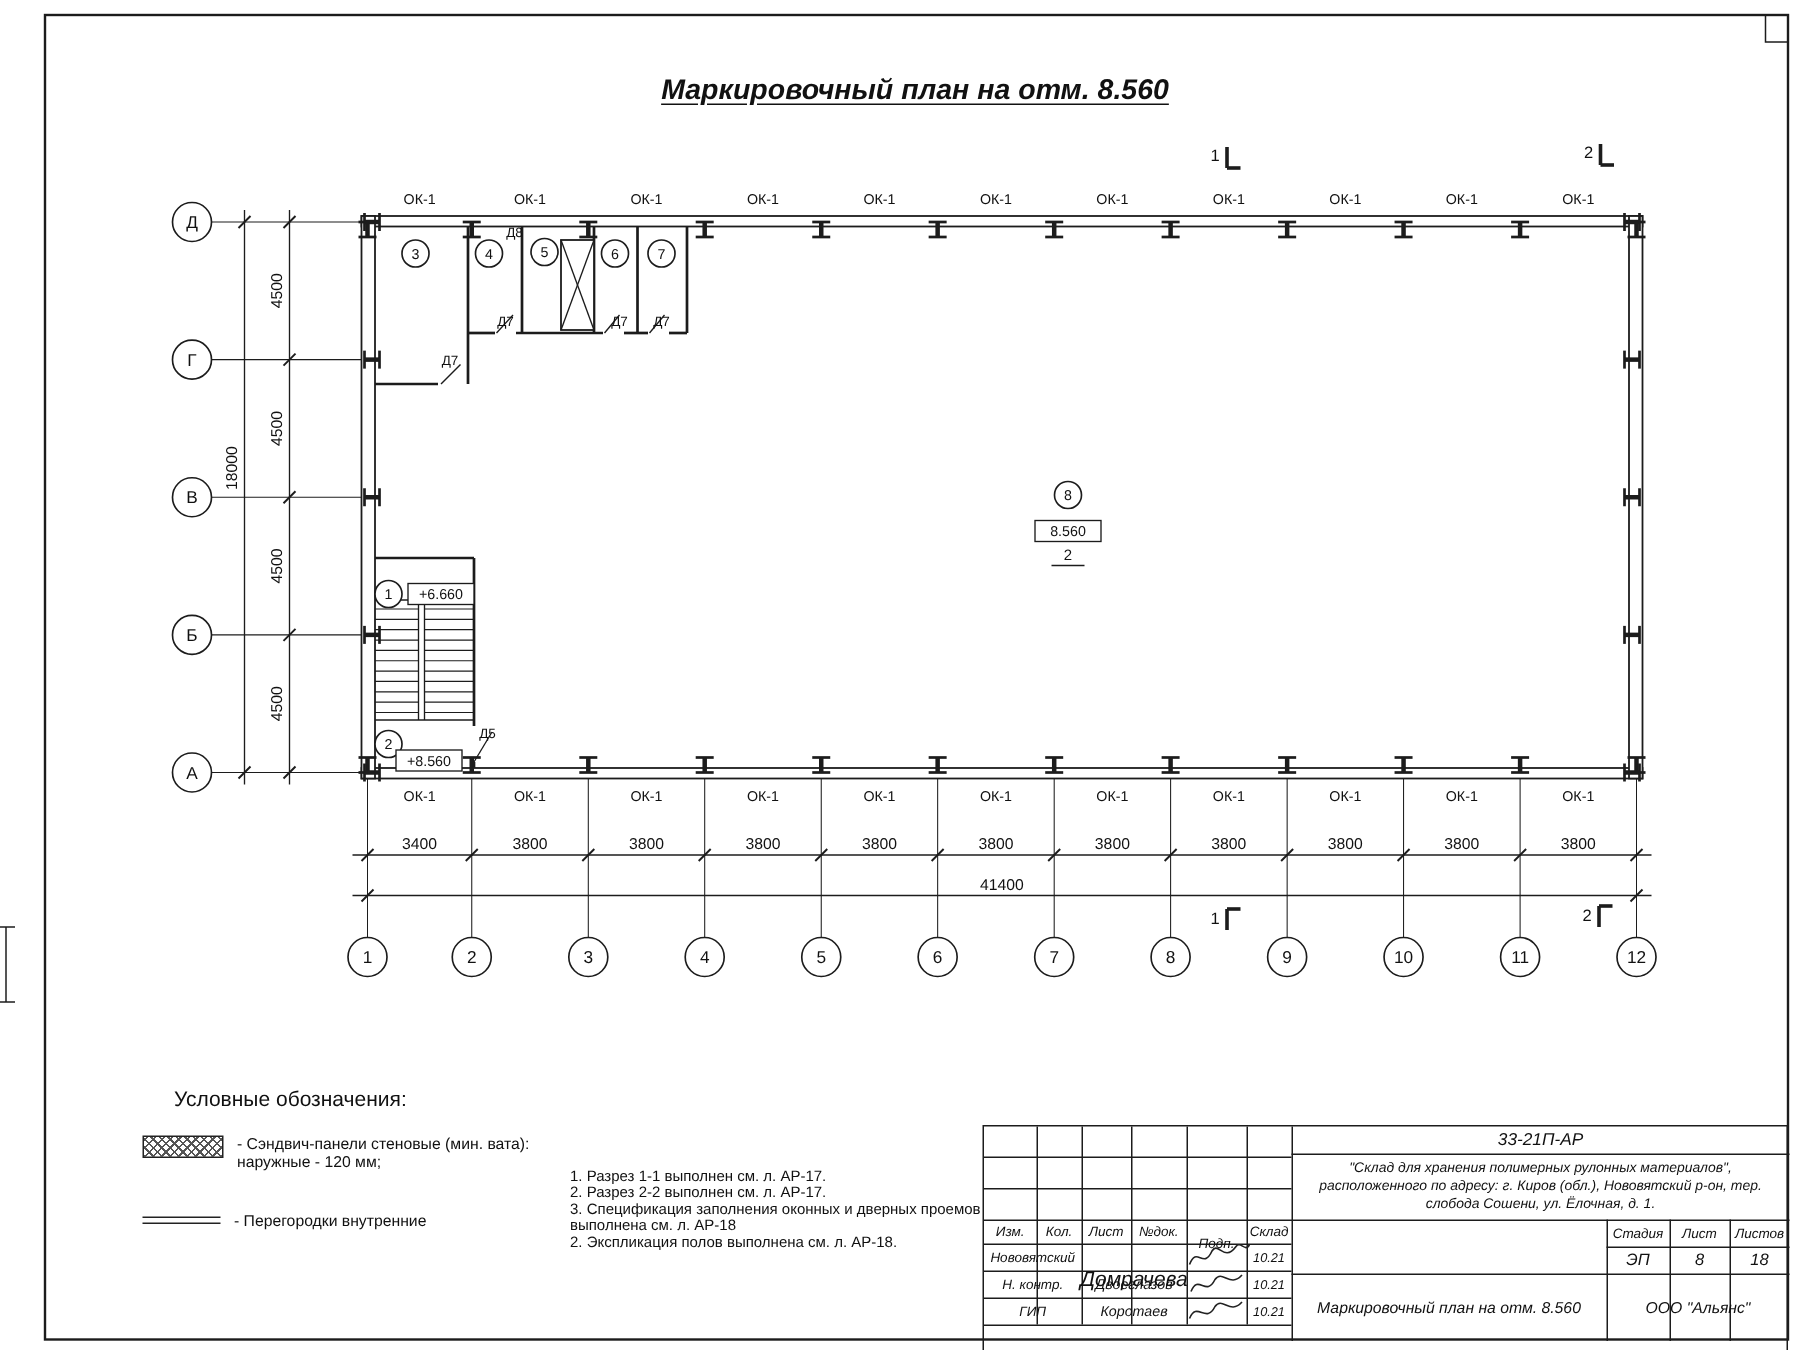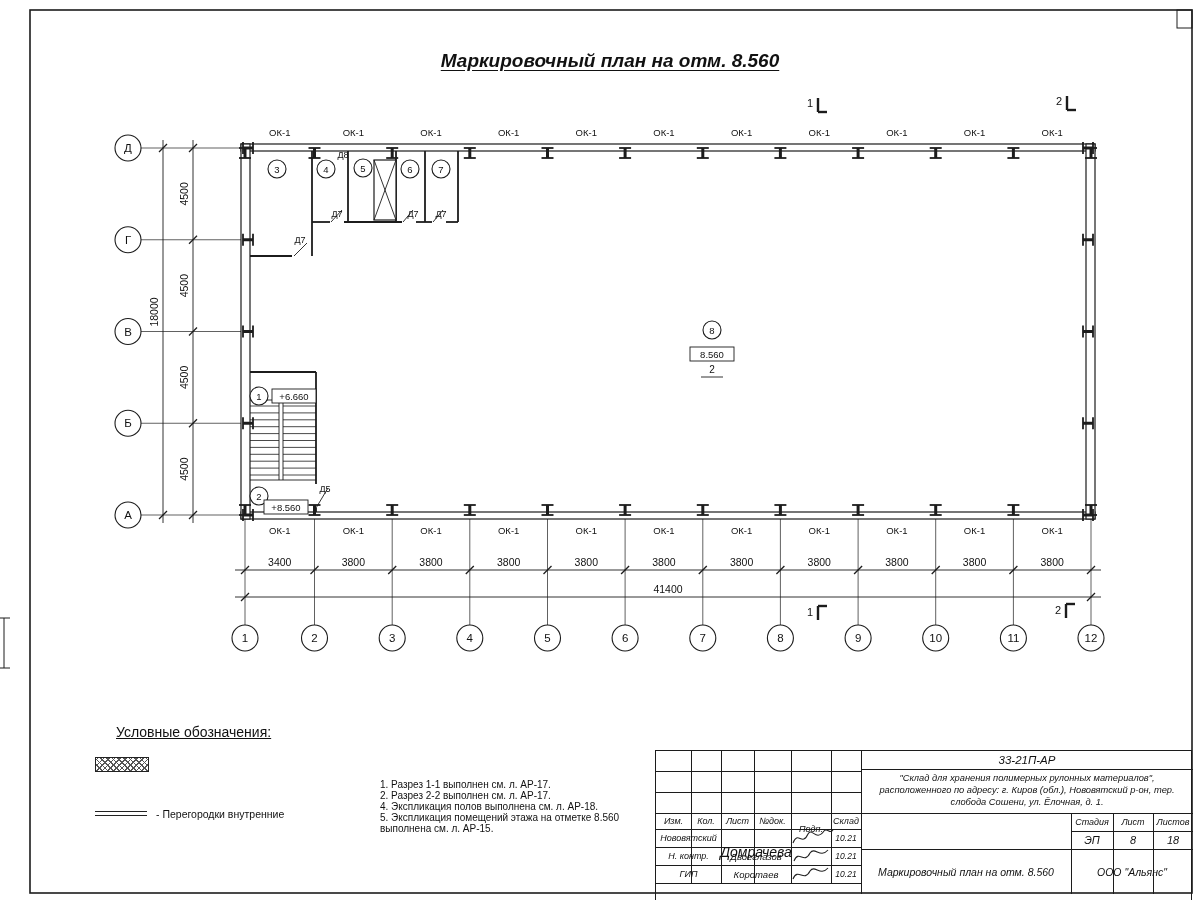--- a/index.html
+++ b/index.html
@@ -1,21 +1,21 @@
 <!DOCTYPE html>
 <html><head>
 <meta charset="utf-8">
 <style>
   html,body{margin:0;padding:0;background:#fff;}
   body{width:1200px;height:900px;position:relative;font-family:"Liberation Sans",sans-serif;color:#111;overflow:hidden;}
   #plan-svg{position:absolute;left:0;top:0;}
   #plan-svg text{font-family:"Liberation Sans",sans-serif;fill:#111;}
   .abs{position:absolute;}
   #main-title{left:330px;top:50px;width:560px;text-align:center;font-size:19px;font-weight:bold;font-style:italic;text-decoration:underline;text-underline-offset:3px;}
-  #legend-heading{left:116px;top:724px;font-size:14px;text-decoration:underline;}
+  #legend-heading{left:116px;top:724px;font-size:14px;}
   .legend-item{display:flex;gap:9px;align-items:flex-start;font-size:10.5px;line-height:12px;}
   .sym-hatch{width:52px;height:13px;border:1px solid #222;flex:0 0 auto;
      background-image:repeating-linear-gradient(45deg,#555 0,#555 1px,transparent 1px,transparent 4px),
                       repeating-linear-gradient(-45deg,#555 0,#555 1px,transparent 1px,transparent 4px);}
   .sym-partition{width:52px;height:3px;border-top:1.5px solid #222;border-bottom:1.5px solid #222;flex:0 0 auto;margin-top:3px;}
   #notes{left:380px;top:779px;width:276px;font-size:10px;line-height:11px;}
   #titleblock{left:655px;top:750px;width:537px;height:160px;border:1.5px solid #1c1c1c;box-sizing:border-box;font-style:italic;}
   .vl{position:absolute;width:1px;background:#1c1c1c;}
   .hl{position:absolute;height:1px;background:#1c1c1c;}
   .cell{position:absolute;display:flex;align-items:center;justify-content:center;text-align:center;box-sizing:border-box;}
@@ -340,32 +340,36 @@
     <line x1="1066" y1="604" x2="1075" y2="604" stroke="#1c1c1c" stroke-width="2.4"></line>
     <text x="1058" y="614" font-size="11" text-anchor="middle">2</text>
   </svg>
 
 <div id="main-title" class="abs">Маркировочный план на отм. 8.560</div>
 
 <div id="legend-heading" class="abs">Условные обозначения:</div>
 
 <div class="abs legend-item" style="left:95px;top:757px">
   <div class="sym-hatch"></div>
+  <div>
+    <div>- Сэндвич-панели стеновые (мин. вата):</div>
+    <div>наружные - 120 мм;</div>
+  </div>
 </div>
 
 <div class="abs legend-item" style="left:95px;top:808px">
   <div class="sym-partition"></div>
   <div>- Перегородки внутренние</div>
 </div>
 
 <div id="notes" class="abs">
   <div>1. Разрез 1-1 выполнен см. л. АР-17.</div>
   <div>2. Разрез 2-2 выполнен см. л. АР-17.</div>
-  <div>4. Экспликация полов выполнена см. л. АР-18.</div>
-  <div>5. Экспликация помещений этажа на отметке 8.560 выполнена см. л. АР-15.</div>
+  <div>3. Спецификация заполнения оконных и дверных проемов выполнена см. л. АР-18</div>
+  <div>2. Экспликация полов выполнена см. л. АР-18.</div>
 </div>
 
 <div id="titleblock" class="abs">
 
   <div class="vl" style="left:205px;top:0;height:143px"></div>
   <div class="vl" style="left:35px;top:0;height:132px"></div>
   <div class="vl" style="left:65px;top:0;height:132px"></div>
   <div class="vl" style="left:98px;top:0;height:132px"></div>
   <div class="vl" style="left:135px;top:0;height:132px"></div>
   <div class="vl" style="left:175px;top:0;height:132px"></div>

